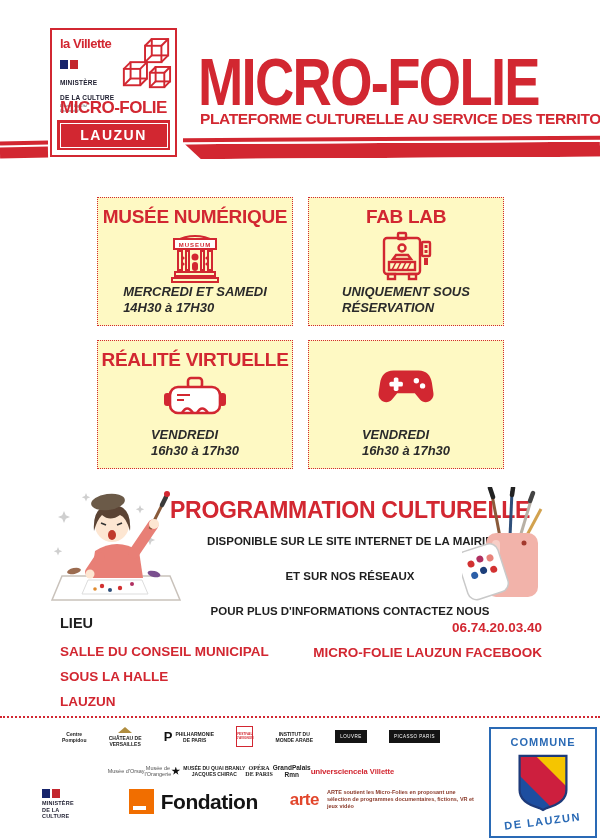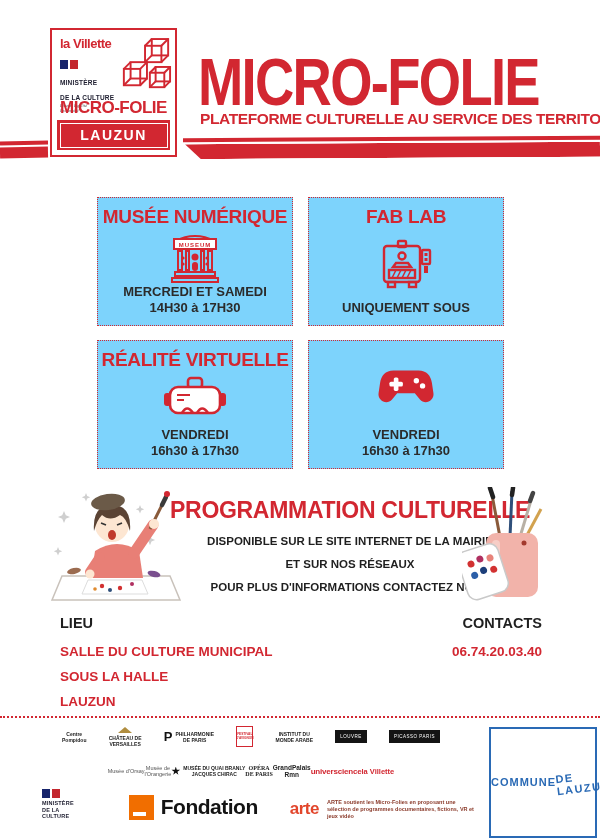--- a/index.html
+++ b/index.html
@@ -36,28 +36,28 @@
   .stripe{position:absolute;background:var(--red);}
   .s-thin-left{left:0;top:141px;width:48px;height:3.5px;transform:rotate(-1.2deg);}
   .s-thick-left{left:0;top:147px;width:48px;height:11px;transform:rotate(-1.2deg);}
   .s-thin-right{left:183px;top:137px;width:417px;height:3.5px;transform:rotate(-0.35deg);}
   .s-thick-right{left:185px;top:143px;width:415px;height:15px;transform:rotate(-0.35deg);
     clip-path:polygon(0 0,100% 0,100% 100%,16px 100%);}
   
   .cards{position:absolute;left:97px;top:197px;width:407px;display:grid;
     grid-template-columns:196px 196px;grid-auto-rows:129px;gap:14px 15px;}
   .card{border:1.5px dotted var(--red);display:flex;flex-direction:column;align-items:center;
-    padding:8px 4px 9px 4px;background:#7dd3fc;}
+    padding:8px 4px 9px 4px;background:#fef9c3;}
   .card-title{font-size:19px;font-weight:800;color:var(--red);letter-spacing:-0.3px;white-space:nowrap;}
   .card-icon{flex:1;display:flex;align-items:center;justify-content:center;}
-  .card-sched{font-size:13px;line-height:16px;font-weight:800;color:var(--dark);text-align:center;}
+  .card-sched{font-size:13px;line-height:16px;font-weight:800;color:var(--dark);font-style:italic;}
   
   .prog-text{position:absolute;left:150px;top:497px;width:400px;text-align:center;}
   .prog-title{font-size:23px;font-weight:800;color:var(--red);letter-spacing:-0.3px;white-space:nowrap;}
-  .prog-line{font-size:11.5px;line-height:21px;font-weight:800;color:#1f1f1f;white-space:nowrap;margin-top:2px;}
+  .prog-line{font-size:11.5px;line-height:21px;font-weight:800;color:#1f1f1f;white-space:nowrap;margin-top:14px;}
   .prog-line.first{margin-top:7px;}
   .illus{position:absolute;}
   .illus-kid{left:50px;top:479px;}
   .illus-cup{left:462px;top:487px;}
   
   .info{position:absolute;left:60px;right:58px;top:615px;display:flex;justify-content:space-between;}
   .info-col.right{text-align:right;}
   .info-title{font-size:14.5px;font-weight:800;color:#1f1f1f;margin-bottom:8px;}
   .info-line{font-size:13.5px;font-weight:800;color:var(--red);line-height:25px;white-space:nowrap;}
   
@@ -74,33 +74,33 @@
     display:flex;align-items:center;justify-content:center;text-align:center;font-weight:bold;white-space:pre-line;}
   .p-red-text{color:var(--red);font-size:8px;font-weight:800;letter-spacing:-0.2px;}
   .p-lv{color:var(--red);font-size:7.5px;font-weight:800;}
   .p-vers{display:flex;flex-direction:column;align-items:center;gap:2px;}
   .vers-emblem{width:0;height:0;border-left:7px solid transparent;border-right:7px solid transparent;border-bottom:6px solid #b08d3f;}
   .p-phil{display:flex;align-items:center;gap:3px;}
   .phil-p{font-size:13px;font-weight:800;color:#111;}
   .p-qb{display:flex;align-items:center;gap:3px;}
   .qb-star{width:9px;height:9px;background:#111;clip-path:polygon(50% 0,61% 35%,98% 35%,68% 57%,79% 91%,50% 70%,21% 91%,32% 57%,2% 35%,39% 35%);}
   
-  .bottom-logos{position:absolute;left:42px;top:789px;width:430px;display:flex;align-items:flex-end;}
+  .bottom-logos{position:absolute;left:42px;top:789px;width:430px;display:flex;align-items:flex-start;}
   .b-ministry{width:58px;}
   .b-ministry .ministry-name{font-size:5.5px;line-height:6.5px;}
   .fondation{display:flex;align-items:center;gap:7px;margin-left:55px;}
   .orange-sq{width:25px;height:25px;background:#f16e00;position:relative;}
   .orange-sq::after{content:"";position:absolute;left:4px;bottom:4px;width:13px;height:4px;background:#fff;}
   .fondation-word{font-size:21px;font-weight:800;color:#141414;letter-spacing:-0.5px;}
   .arte-block{display:flex;align-items:center;gap:8px;margin-left:32px;}
   .arte-word{font-size:17px;font-weight:800;color:#e2462c;letter-spacing:-0.5px;}
   .arte-caption{width:150px;font-size:5.5px;line-height:7px;font-weight:bold;color:#8a3a2a;}
   
   .commune{position:absolute;left:489px;top:727px;width:108px;height:111px;border:2px solid var(--blue);
-    display:flex;flex-direction:row;align-items:center;justify-content:space-between;padding:7px 0 9px 0;background:#fff;}
+    display:flex;flex-direction:column;align-items:center;justify-content:space-between;padding:7px 0 9px 0;background:#fff;}
   .commune-top{font-size:11px;font-weight:800;color:var(--blue);letter-spacing:1px;}
   .commune-bottom{font-size:11px;font-weight:800;color:var(--blue);letter-spacing:1.5px;transform:rotate(-7deg);}
 </style>
 </head>
 <body>
 
 <div class="page">
 
   <div class="stripe s-thin-left"></div>
   <div class="stripe s-thick-left"></div>
@@ -204,20 +204,21 @@
             <line x1="23" y1="41" x2="27" y2="33"></line>
               <line x1="28" y1="41" x2="32" y2="33"></line>
           </g>
           <rect x="45.5" y="16" width="3" height="3" fill="#d22731"></rect>
           <rect x="45.5" y="21" width="3" height="3" fill="#d22731"></rect>
           <rect x="45" y="29" width="4" height="7" fill="#d22731"></rect>
         </svg>
       </div>
       <div class="card-sched">
         <div>UNIQUEMENT SOUS</div>
+        <div>RÉSERVATION</div>
       </div>
     </div>
 
     <div class="card">
       <div class="card-title">RÉALITÉ VIRTUELLE</div>
       <div class="card-icon">
         <svg width="64" height="46" viewBox="0 0 64 46">
           <rect x="25" y="2" width="14" height="10" rx="3" stroke="#d22731" stroke-width="2.6" fill="none"></rect>
           <rect x="1" y="17" width="7" height="13" rx="3" fill="#d22731"></rect>
           <rect x="56" y="17" width="7" height="13" rx="3" fill="#d22731"></rect>
@@ -308,27 +309,27 @@
       <circle cx="32" cy="74" r="3.5" fill="#e8837a"></circle>
       <circle cx="12" cy="86" r="3.5" fill="#2b5fa8"></circle>
         <circle cx="22" cy="84" r="3.5" fill="#1d3f7a"></circle>
       <circle cx="32" cy="86" r="3.5" fill="#d23131"></circle>
     </g>
   </svg>
 
   <div class="info">
     <div class="info-col">
       <div class="info-title">LIEU</div>
-      <div class="info-line">SALLE DU CULTURE MUNICIPAL</div>
+      <div class="info-line">SALLE DU CONSEIL MUNICIPAL</div>
       <div class="info-line">SOUS LA HALLE</div>
       <div class="info-line">LAUZUN</div>
     </div>
     <div class="info-col right">
-      <div class="info-title">CONTACTS</div>
       <div class="info-line">06.74.20.03.40</div>
+      <div class="info-line">MICRO-FOLIE LAUZUN FACEBOOK</div>
     </div>
   </div>
 
   <div class="sep"></div>
 
   <div class="partners-row row1">
     <div class="p-item">Centre
 Pompidou</div>
     <div class="p-vers">
       <div class="vers-emblem"></div>

